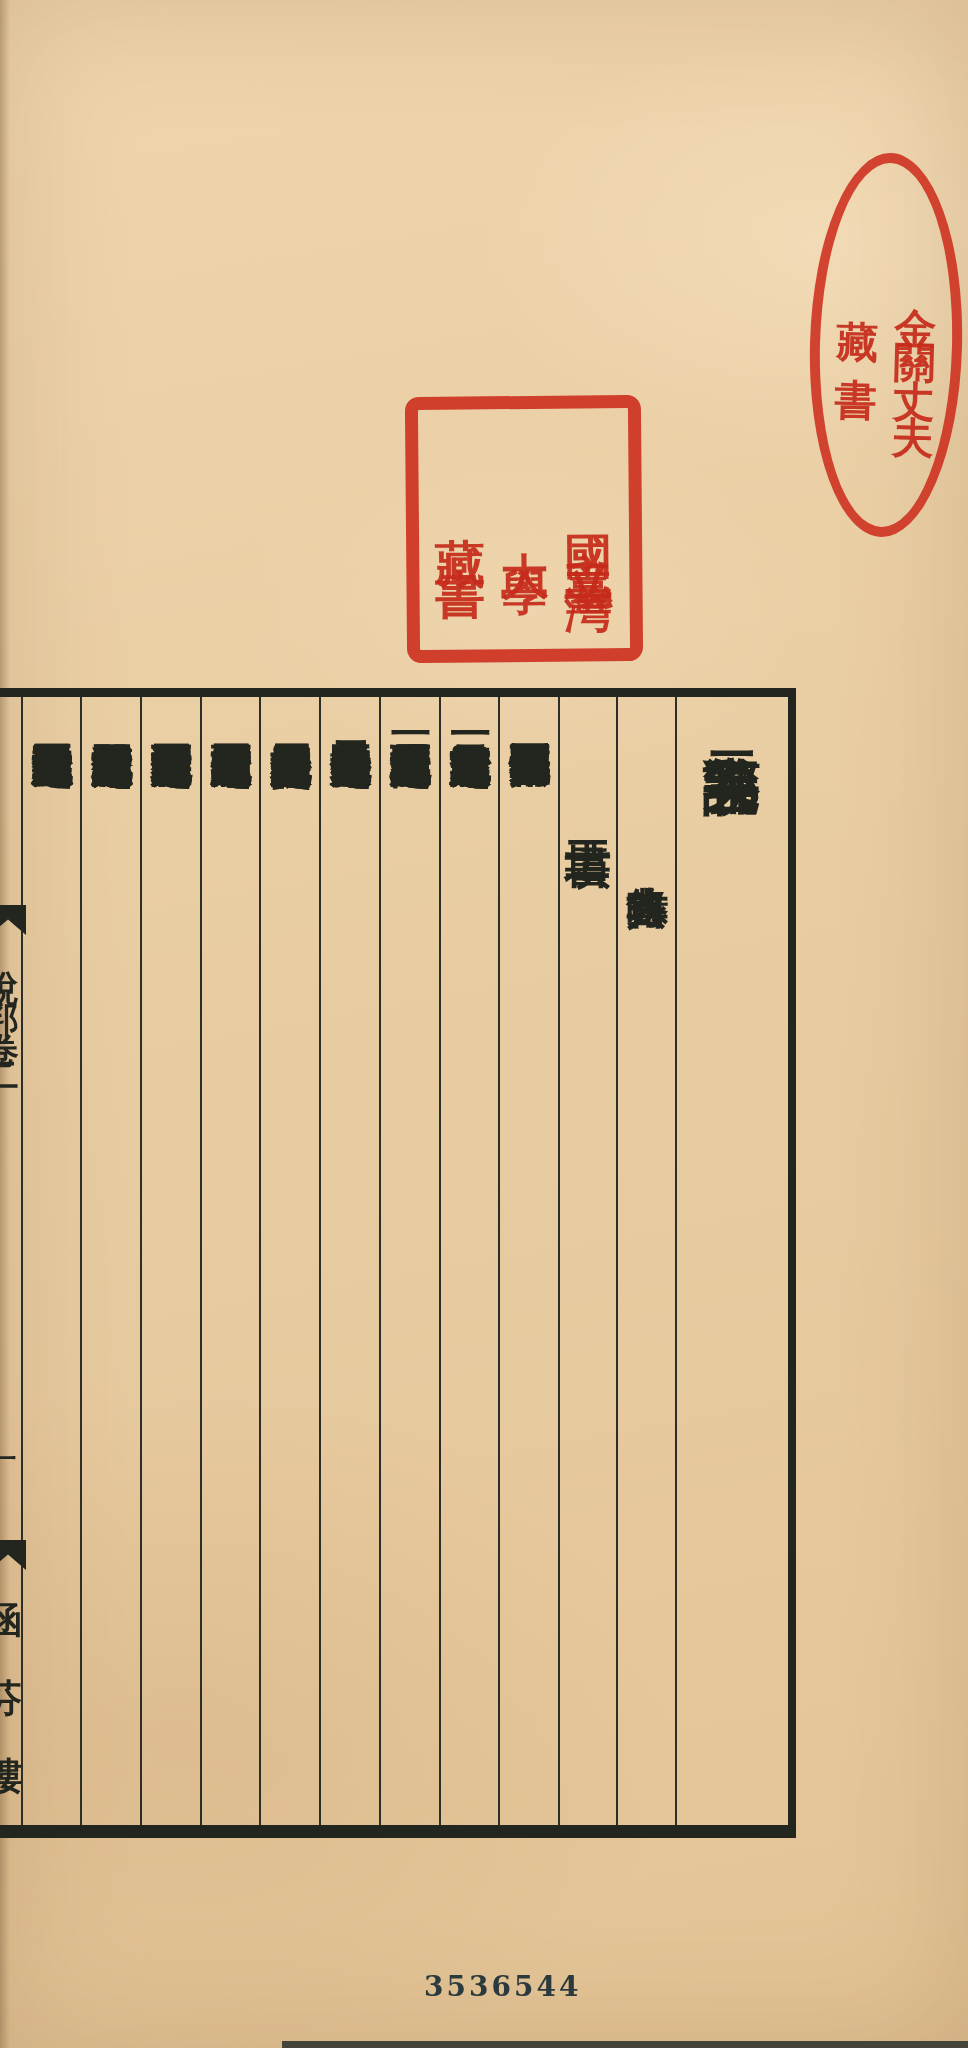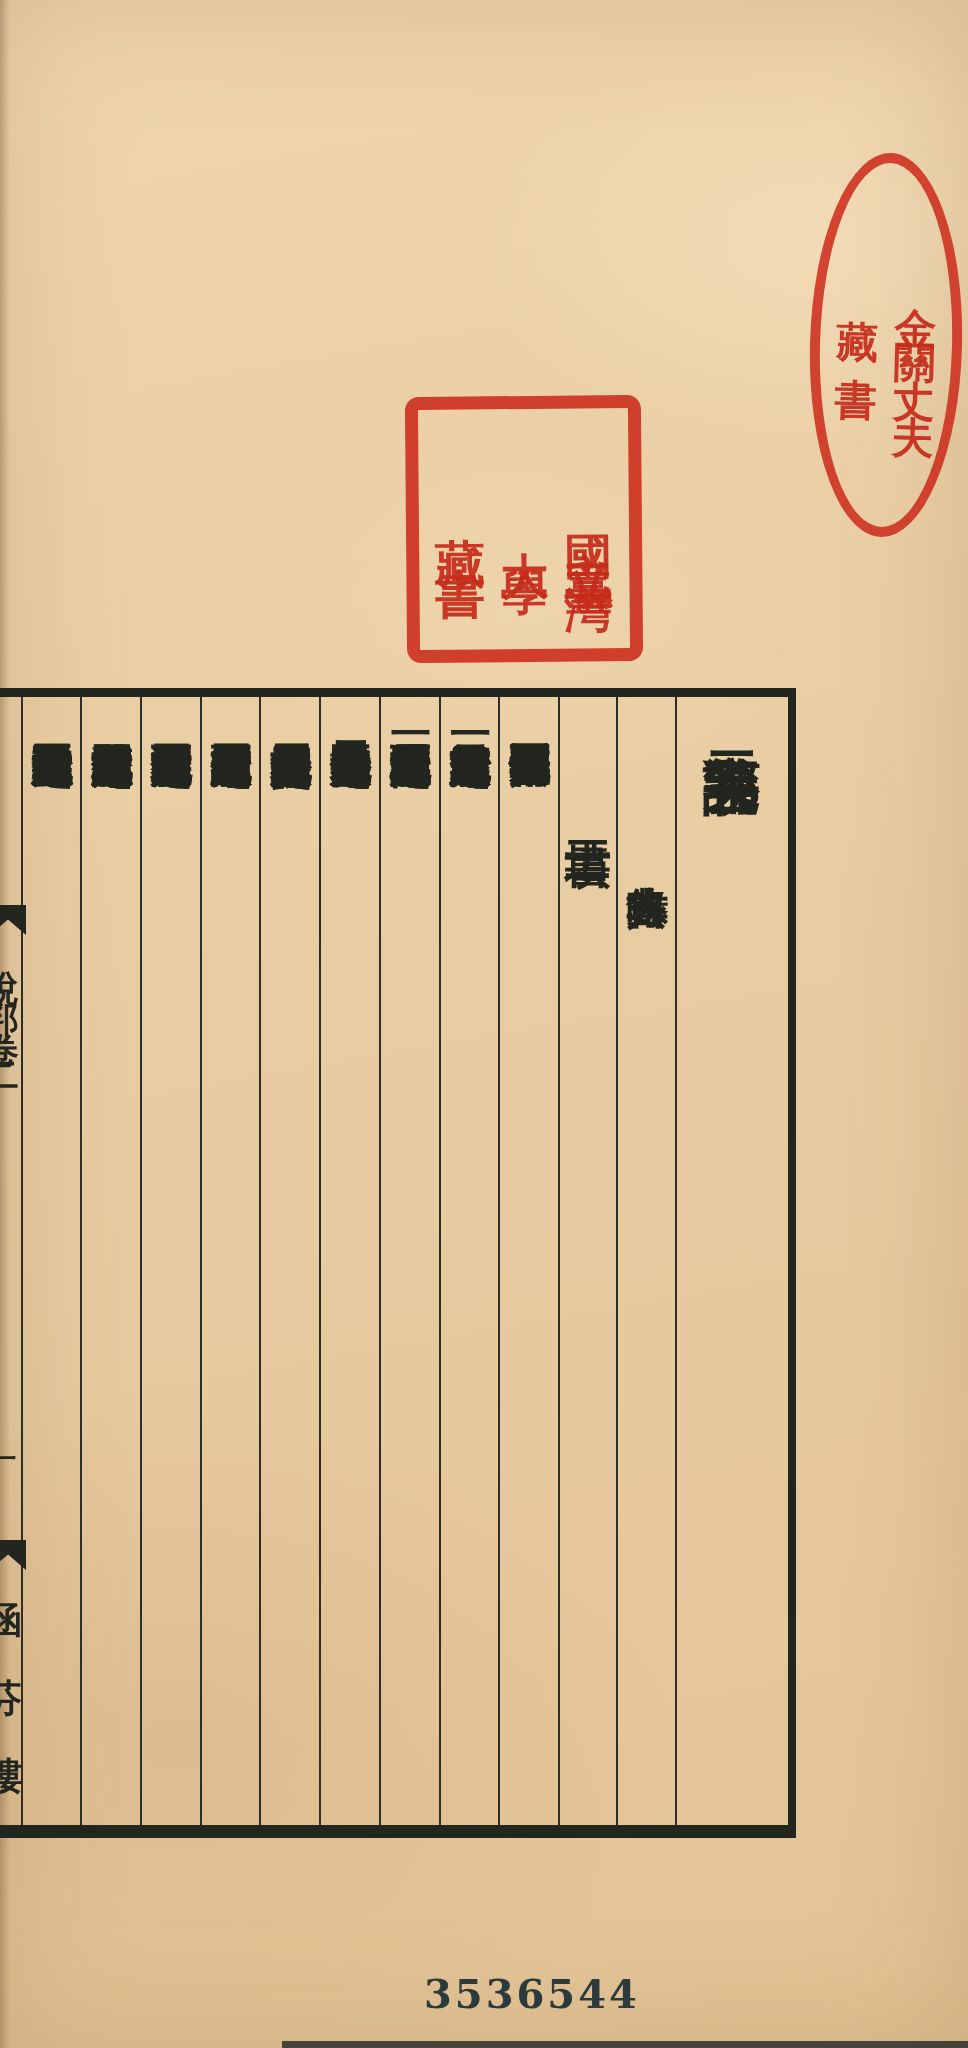--- a/index.html
+++ b/index.html
@@ -61,21 +61,21 @@
   .fishtail { position:absolute; left:-10px; width:36px; height:30px; background:#23261f;
     clip-path:polygon(0 0, 100% 0, 100% 100%, 50% 48%, 0 100%); }
   .fishtail.f1 { top:208px; }
   .fishtail.f2 { top:843px; }
   .spine-title { position:absolute; left:-16px; top:243px; font-size:36px; letter-spacing:32px; line-height:1; }
   .spine-page  { position:absolute; left:-10px; top:748px; font-size:27px; line-height:1; }
   .spine-pub   { position:absolute; left:-16px; top:873px; font-size:38px; letter-spacing:78px; line-height:1; }
 
   
   .stamp { position:absolute; left:424px; top:1970px; font-family:"DejaVu Serif",serif;
-    font-weight:700; font-size:40px; letter-spacing:3px; color:#2b3a3c; }
+    font-weight:700; font-size:28px; letter-spacing:3px; color:#2b3a3c; }
 </style>
 </head>
 <body>
 
 <div class="page">
 
   <div class="edge-left"></div>
 
   <div class="seal-oval">
     <span class="seal-text c0">金關丈夫</span>

